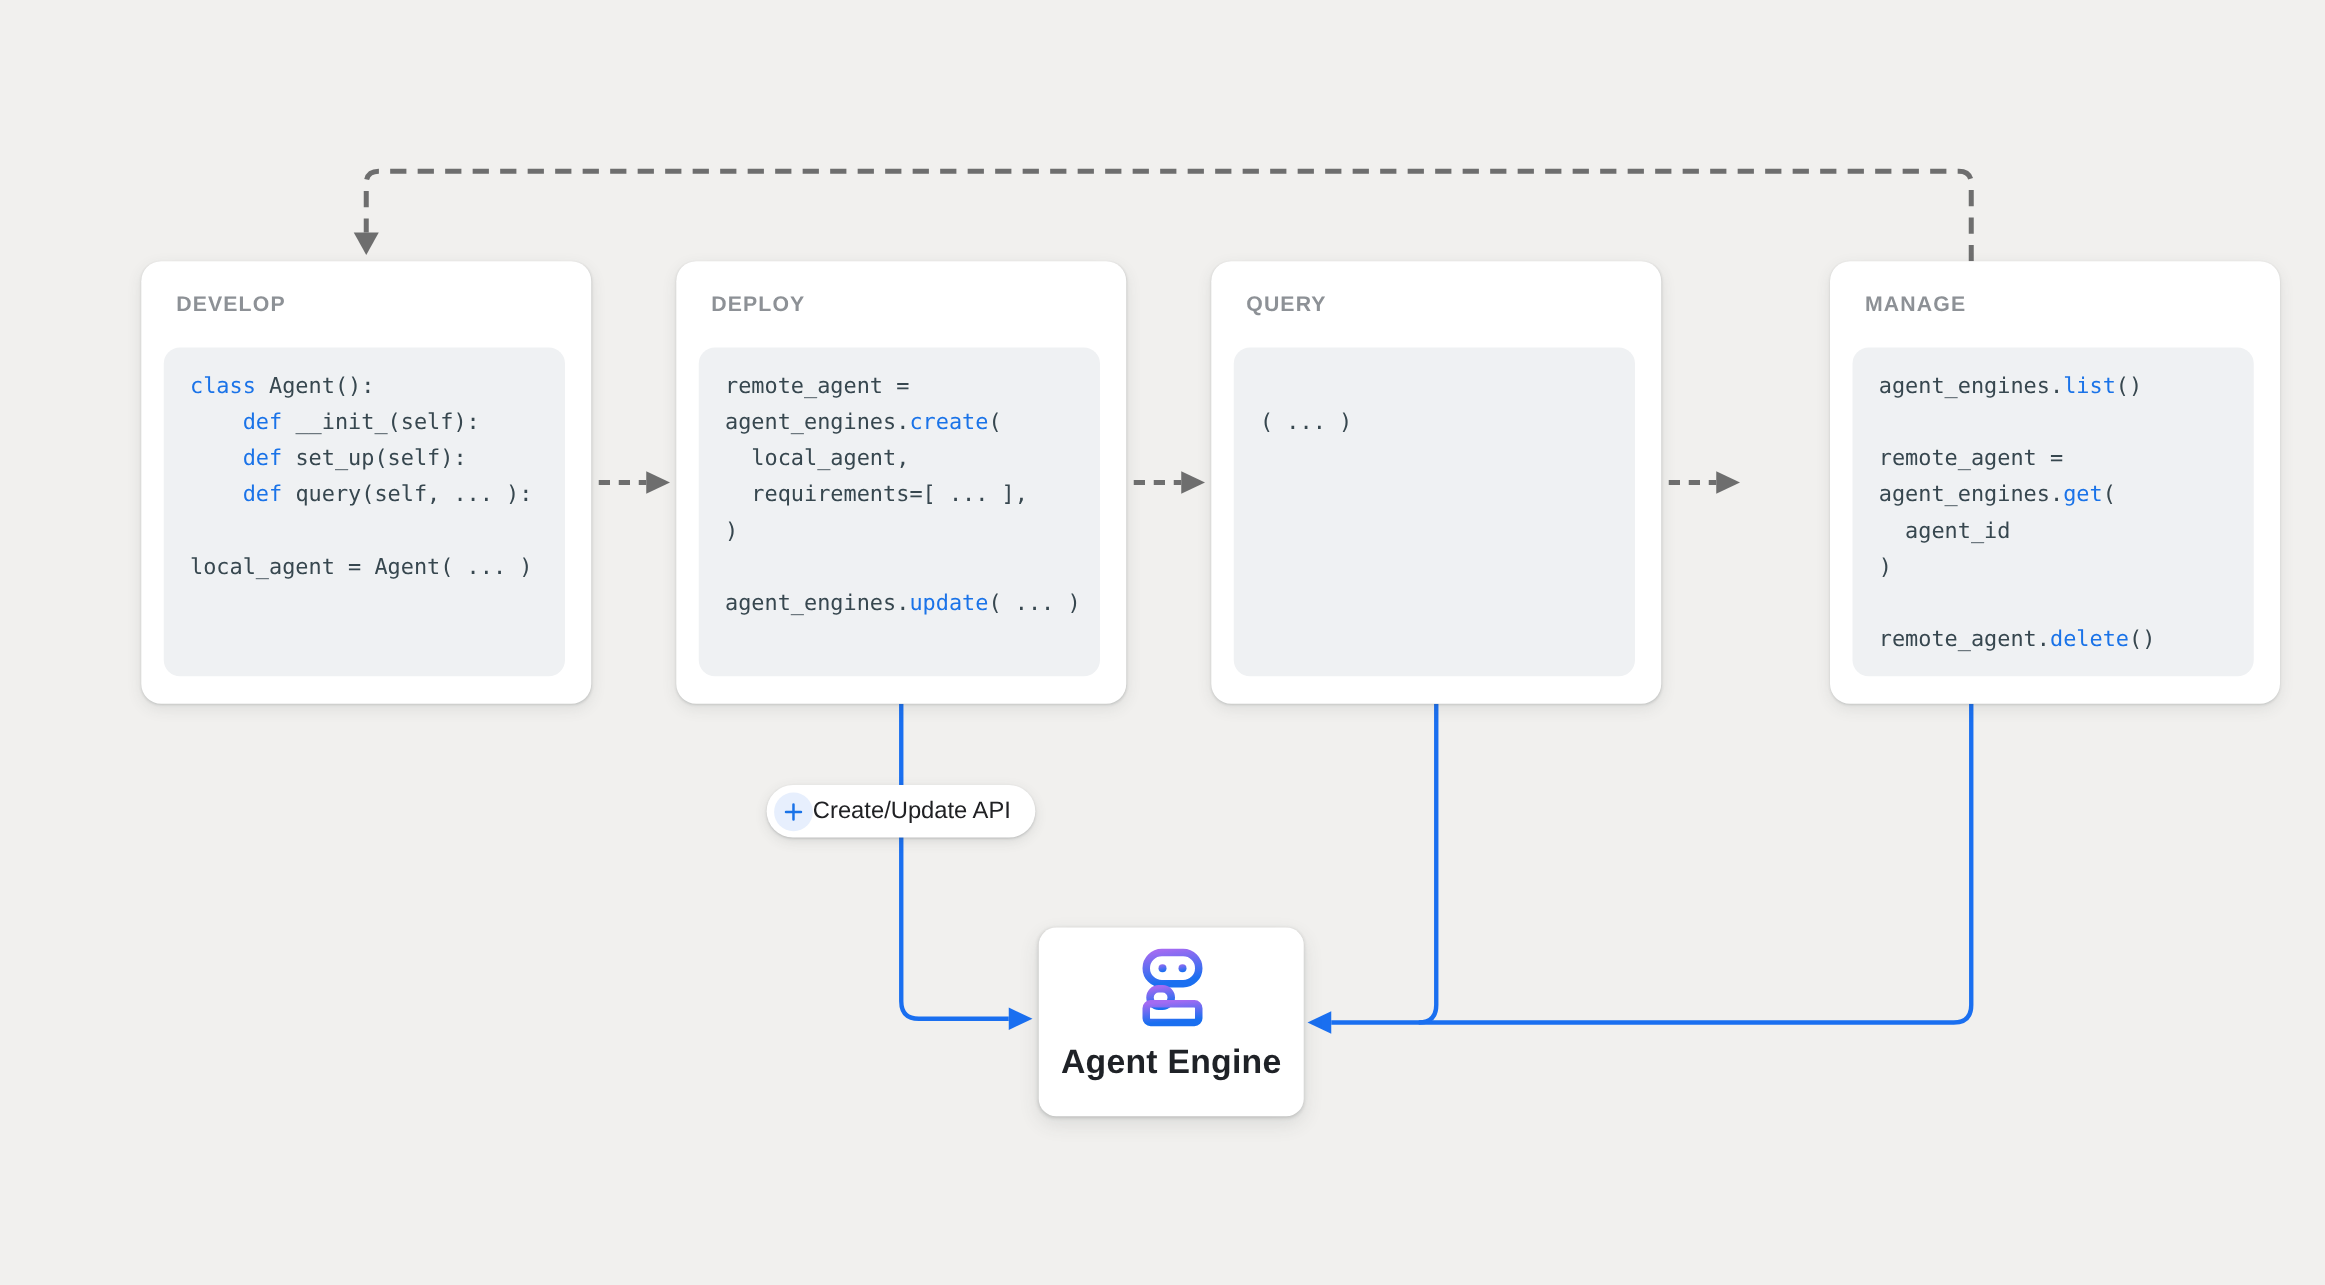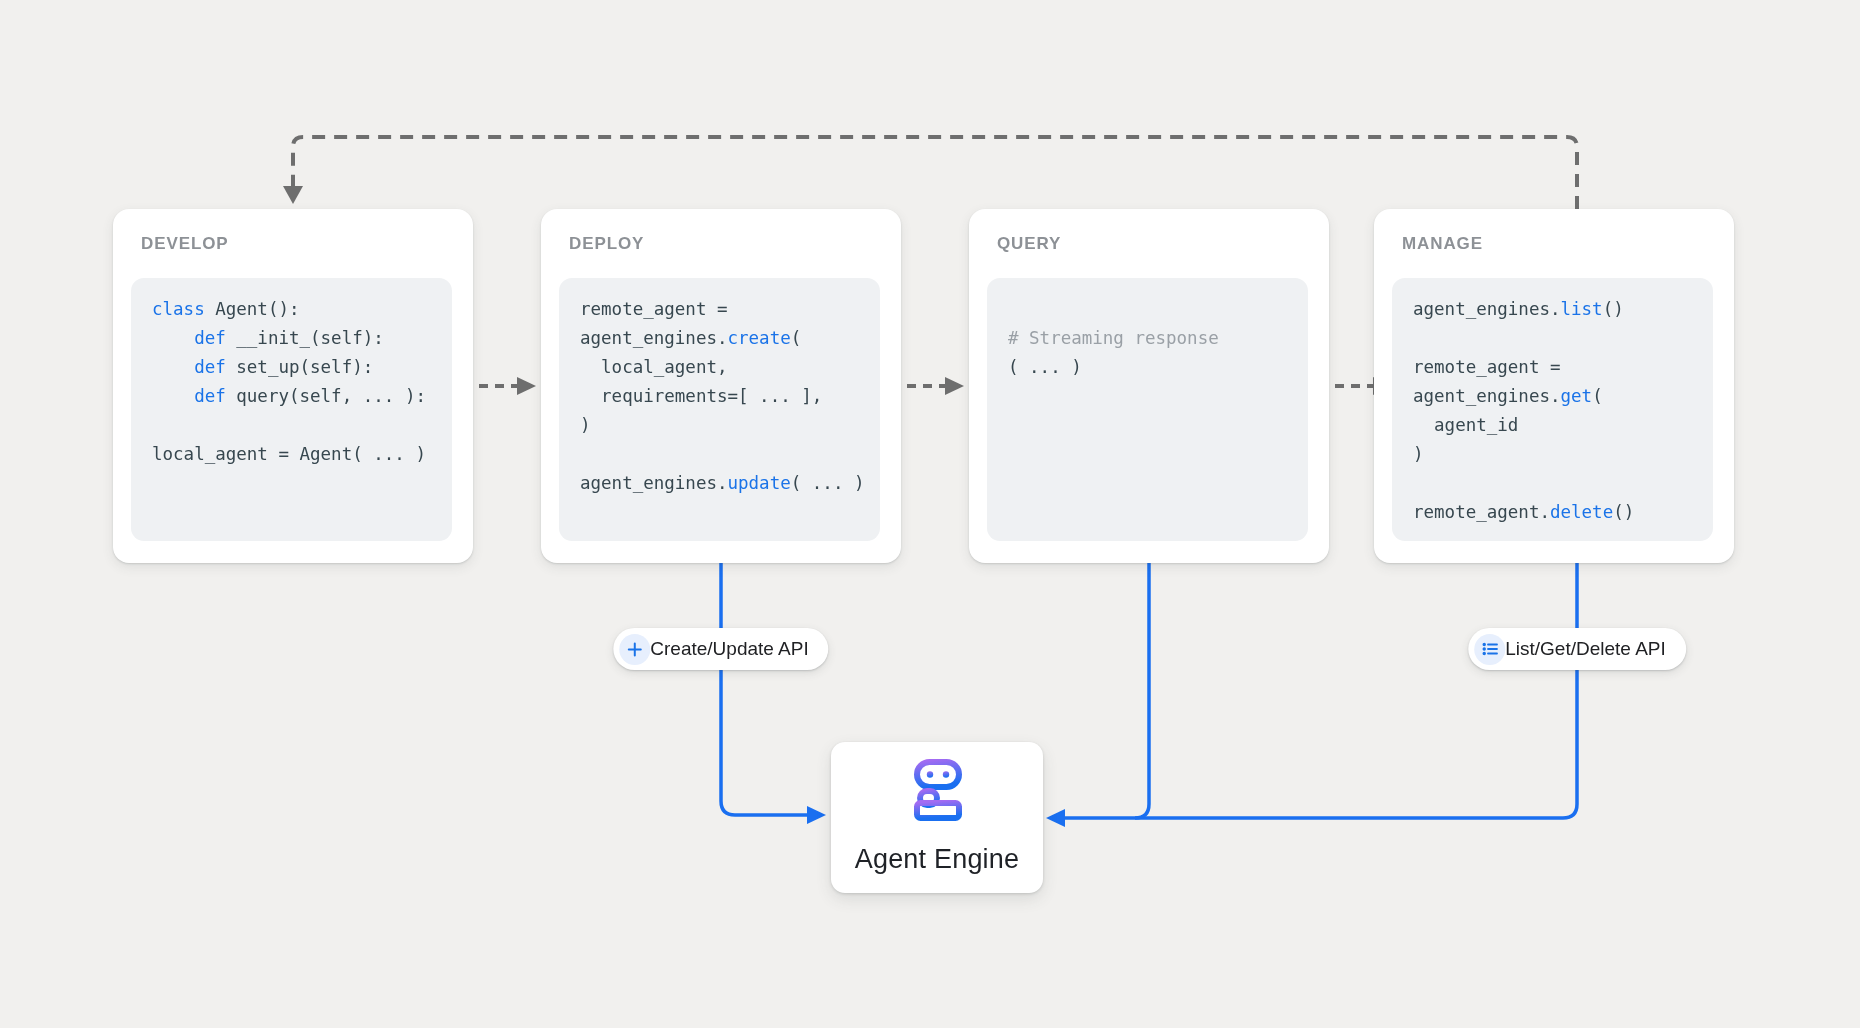--- a/index.html
+++ b/index.html
@@ -42,21 +42,21 @@
   }
   .badge-label { font-size:19px; color:#202124; white-space:nowrap; }
 
   .engine {
     position:absolute; left:831px; top:742px; width:212px; height:151px;
     background:#ffffff; border-radius:14px;
     box-shadow:0 1px 3px rgba(60,64,67,.20), 0 6px 16px rgba(60,64,67,.12);
     display:flex; flex-direction:column; align-items:center;
   }
   .engine-icon { margin-top:13px; }
-  .engine-label { margin-top:17px; font-size:27px; font-weight:400; color:#1f2227; letter-spacing:.2px; }
+  .engine-label { margin-top:7px; font-size:27px; font-weight:700; color:#1f2227; letter-spacing:.2px; }
 </style>
 </head>
 <body>
 
 <div class="stage">
 
   <svg class="overlay" width="1860" height="1028" viewBox="0 0 1860 1028">
 
     <path d="M 1577 209 L 1577 147 Q 1577 137 1567 137 L 303 137 Q 293 137 293 147 L 293 186" fill="none" stroke="#6e6e6e" stroke-width="4" stroke-dasharray="13 9"></path>
     <polygon points="283,186 303,186 293,204" fill="#6e6e6e"></polygon>
@@ -81,52 +81,37 @@
   <div class="card" style="left:113px">
     <div class="card-title">DEVELOP</div>
     <div class="code-block"><div class="line"><span class="kw">class</span><span> Agent():</span></div><div class="line"><span>    </span><span class="kw">def</span><span> __init_(self):</span></div><div class="line"><span>    </span><span class="kw">def</span><span> set_up(self):</span></div><div class="line"><span>    </span><span class="kw">def</span><span> query(self, ... ):</span></div><div class="line">&nbsp;</div><div class="line"><span>local_agent = Agent( ... )</span></div></div>
   </div>
   <div class="card" style="left:541px">
     <div class="card-title">DEPLOY</div>
     <div class="code-block"><div class="line"><span>remote_agent =</span></div><div class="line"><span>agent_engines.</span><span class="fn">create</span><span>(</span></div><div class="line"><span>  local_agent,</span></div><div class="line"><span>  requirements=[ ... ],</span></div><div class="line"><span>)</span></div><div class="line">&nbsp;</div><div class="line"><span>agent_engines.</span><span class="fn">update</span><span>( ... )</span></div></div>
   </div>
   <div class="card" style="left:969px">
     <div class="card-title">QUERY</div>
-    <div class="code-block"><div class="line">&nbsp;</div><div class="line"><span class="cm"># Streaming response</span></div><div class="line"><span>( ... )</span></div></div>
+    <div class="code-block"><div class="line">&nbsp;</div><div class="line"><span>( ... )</span></div></div>
   </div>
-  <div class="card" style="left:1374px">
+  <div class="card" style="left:1464px">
     <div class="card-title">MANAGE</div>
     <div class="code-block"><div class="line"><span>agent_engines.</span><span class="fn">list</span><span>()</span></div><div class="line">&nbsp;</div><div class="line"><span>remote_agent =</span></div><div class="line"><span>agent_engines.</span><span class="fn">get</span><span>(</span></div><div class="line"><span>  agent_id</span></div><div class="line"><span>)</span></div><div class="line">&nbsp;</div><div class="line"><span>remote_agent.</span><span class="fn">delete</span><span>()</span></div></div>
   </div>
 
   <div class="badge" style="left:721px">
     <span class="badge-icon-chip">
       <svg width="17" height="17" viewBox="0 0 17 17">
         <path d="M8.5 2.5 V14.5 M2.5 8.5 H14.5" stroke="#1a73e8" stroke-width="2" stroke-linecap="round" fill="none"></path>
       </svg>
     </span>
     <span class="badge-label">Create/Update API</span>
   </div>
 
 
-  <div class="badge" style="left:1577px">
-    <span class="badge-icon-chip">
-      <svg width="18" height="18" viewBox="0 0 24 24">
-        <g stroke="#1a73e8" stroke-width="2.4" stroke-linecap="round">
-          <circle cx="4" cy="6" r="1.1" fill="#1a73e8"></circle>
-            <line x1="9" y1="6" x2="21" y2="6"></line>
-          <circle cx="4" cy="12" r="1.1" fill="#1a73e8"></circle>
-            <line x1="9" y1="12" x2="21" y2="12"></line>
-          <circle cx="4" cy="18" r="1.1" fill="#1a73e8"></circle>
-            <line x1="9" y1="18" x2="21" y2="18"></line>
-        </g>
-      </svg>
-    </span>
-    <span class="badge-label">List/Get/Delete API</span>
-  </div>
 
   <div class="engine">
     <svg class="engine-icon" width="72" height="72" viewBox="0 0 72 72">
       <defs>
         <linearGradient id="botgrad" x1="0" y1="0" x2="0.25" y2="1">
           <stop offset="0" stop-color="#a36bf2"></stop>
           <stop offset="1" stop-color="#1a6ff0"></stop>
         </linearGradient>
       </defs>
       <rect x="16" y="7" width="42" height="25" rx="12.5" fill="none" stroke="url(#botgrad)" stroke-width="6"></rect>

